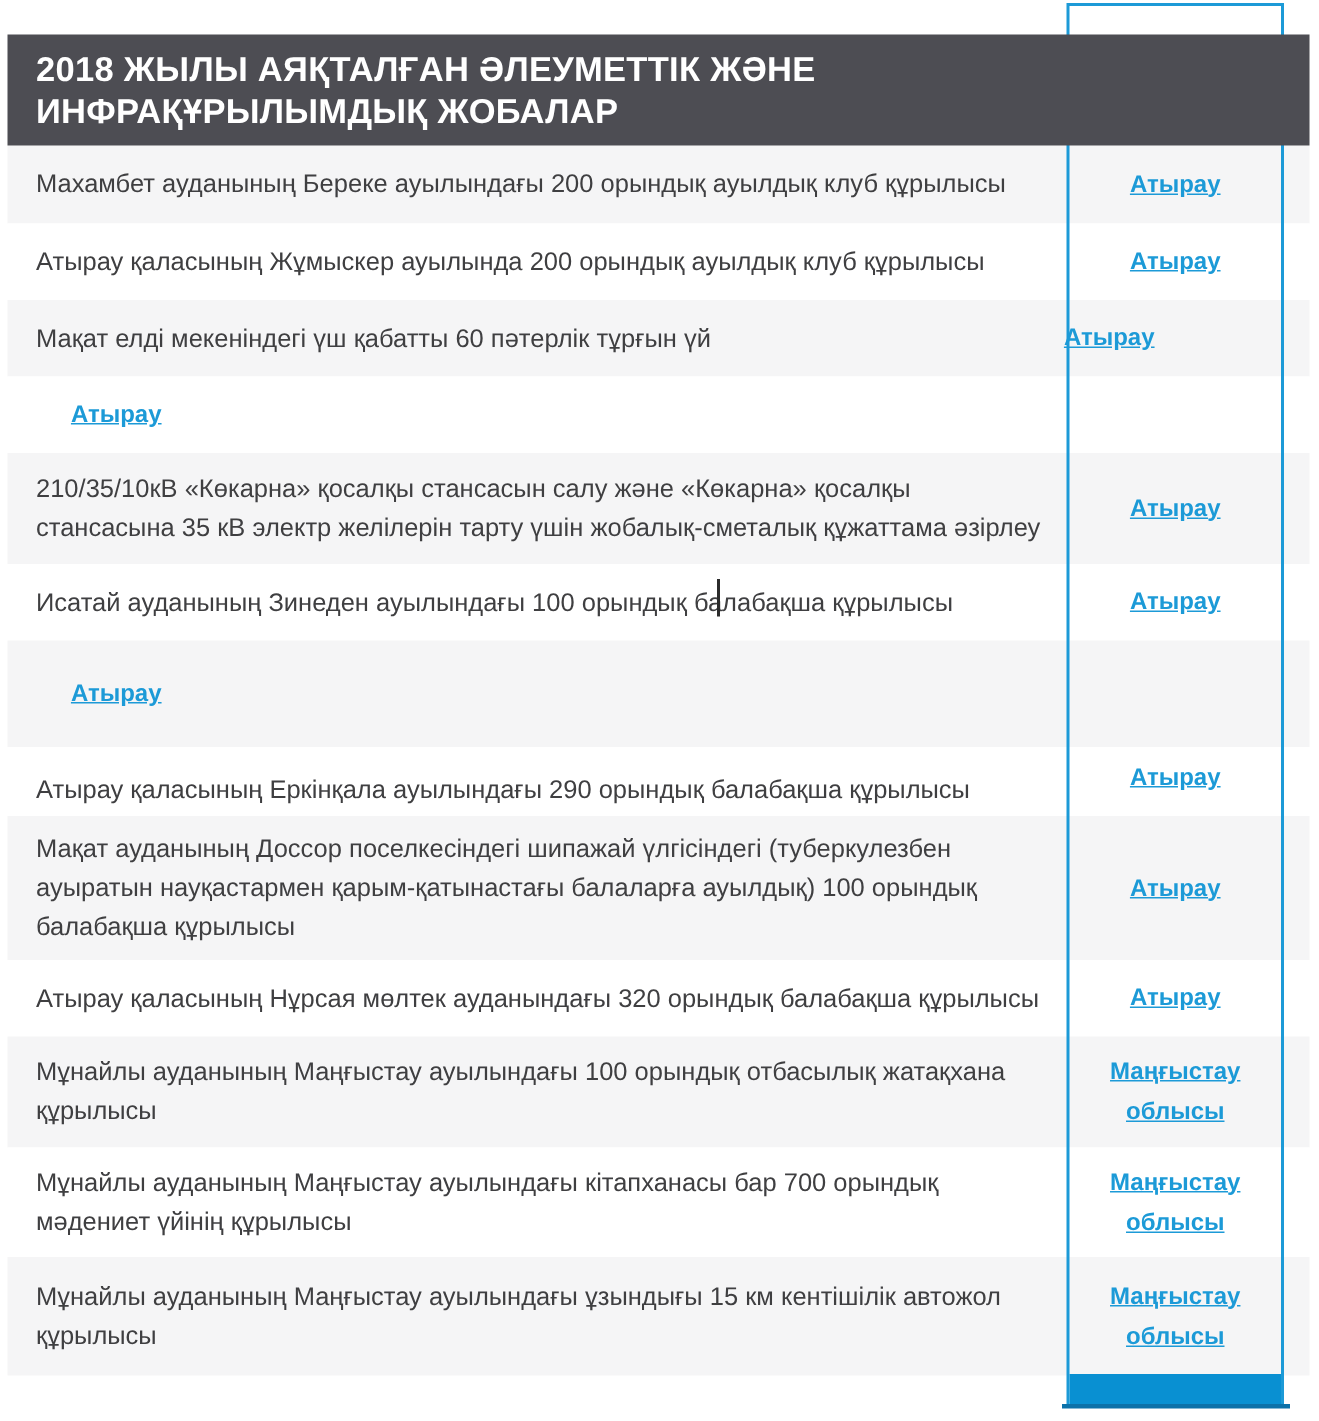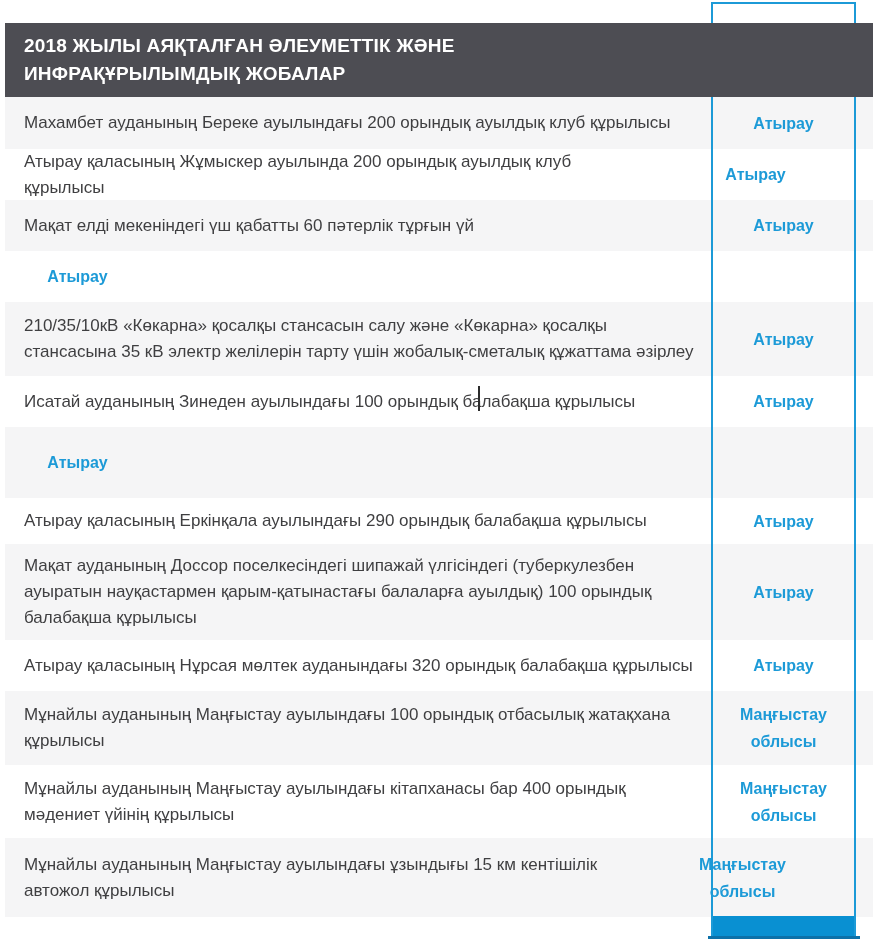--- a/index.html
+++ b/index.html
@@ -26,48 +26,48 @@
     position: relative;      
     z-index: 10;
     height: 74px;
     background: var(--header-bg, #4D4D53);
     display: flex;
     align-items: center;
   }
   .table-title {
     color: #ffffff;
     font-weight: bold;
-    font-size: 19px;
+    font-size: 23px;
     line-height: 28px;
     padding-left: 19px;
     max-width: 560px;
     letter-spacing: 0.2px;
   }
 
   .row {
     display: flex;
     align-items: stretch;
     width: 100%;
   }
   .row:nth-child(odd)  { background: #ffffff; }          
   .row:nth-child(even) { background: var(--row-alt-bg, #F5F5F6); }
 
   .r1  { height: 52px; }
-  .r2  { height: 51px; gap: 28px; }
-  .r3  { height: 51px; }
+  .r2  { height: 51px; }
+  .r3  { height: 51px; gap: 44px; }
   .r4  { height: 51px; }
   .r5  { height: 74px; }
   .r6  { height: 51px; }
   .r7  { height: 71px; }
-  .r8  { height: 46px; }
+  .r8  { height: 46px; align-items: flex-end; }
   .r9  { height: 96px; }
   .r10 { height: 51px; }
   .r11 { height: 74px; }
   .r12 { height: 73px; }
-  .r13 { height: 79px; gap: 41px; }
+  .r13 { height: 79px; }
 
   .cell-project {
     flex: 1 1 auto;
     display: flex;
     align-items: center;
     padding: 4px 16px 4px 19px;
     color: var(--body-text, #3F3F41);
     font-size: 17px;
     line-height: 26px;
   }
@@ -76,20 +76,21 @@
     flex: 0 0 145px;
     display: flex;
     align-items: center;
     justify-content: center;
     text-align: center;
     color: var(--accent-blue, #1C9AD7);
     font-weight: bold;
     font-size: 16px;
     line-height: 27px;
     padding: 12px 6px;
+    text-decoration: underline;
   }
   .row-spacer {
     width: 17px;
     flex: 0 0 17px;
   }
 
   
   .column-highlight {
     position: absolute;
     left: 711px;
@@ -206,21 +207,21 @@
       <div class="row-spacer"></div>
     </div>
 
     <div class="row r11">
       <div class="cell-project">Мұнайлы ауданының Маңғыстау ауылындағы 100 орындық отбасылық жатақхана құрылысы</div>
       <div class="cell-region">Маңғыстау облысы</div>
       <div class="row-spacer"></div>
     </div>
 
     <div class="row r12">
-      <div class="cell-project">Мұнайлы ауданының Маңғыстау ауылындағы кітапханасы бар 400 орындық мәдениет үйінің құрылысы</div>
+      <div class="cell-project">Мұнайлы ауданының Маңғыстау ауылындағы кітапханасы бар 700 орындық мәдениет үйінің құрылысы</div>
       <div class="cell-region">Маңғыстау облысы</div>
       <div class="row-spacer"></div>
     </div>
 
     <div class="row r13">
       <div class="cell-project">Мұнайлы ауданының Маңғыстау ауылындағы ұзындығы 15 км кентішілік автожол құрылысы</div>
       <div class="cell-region">Маңғыстау облысы</div>
       <div class="row-spacer"></div>
     </div>
 

